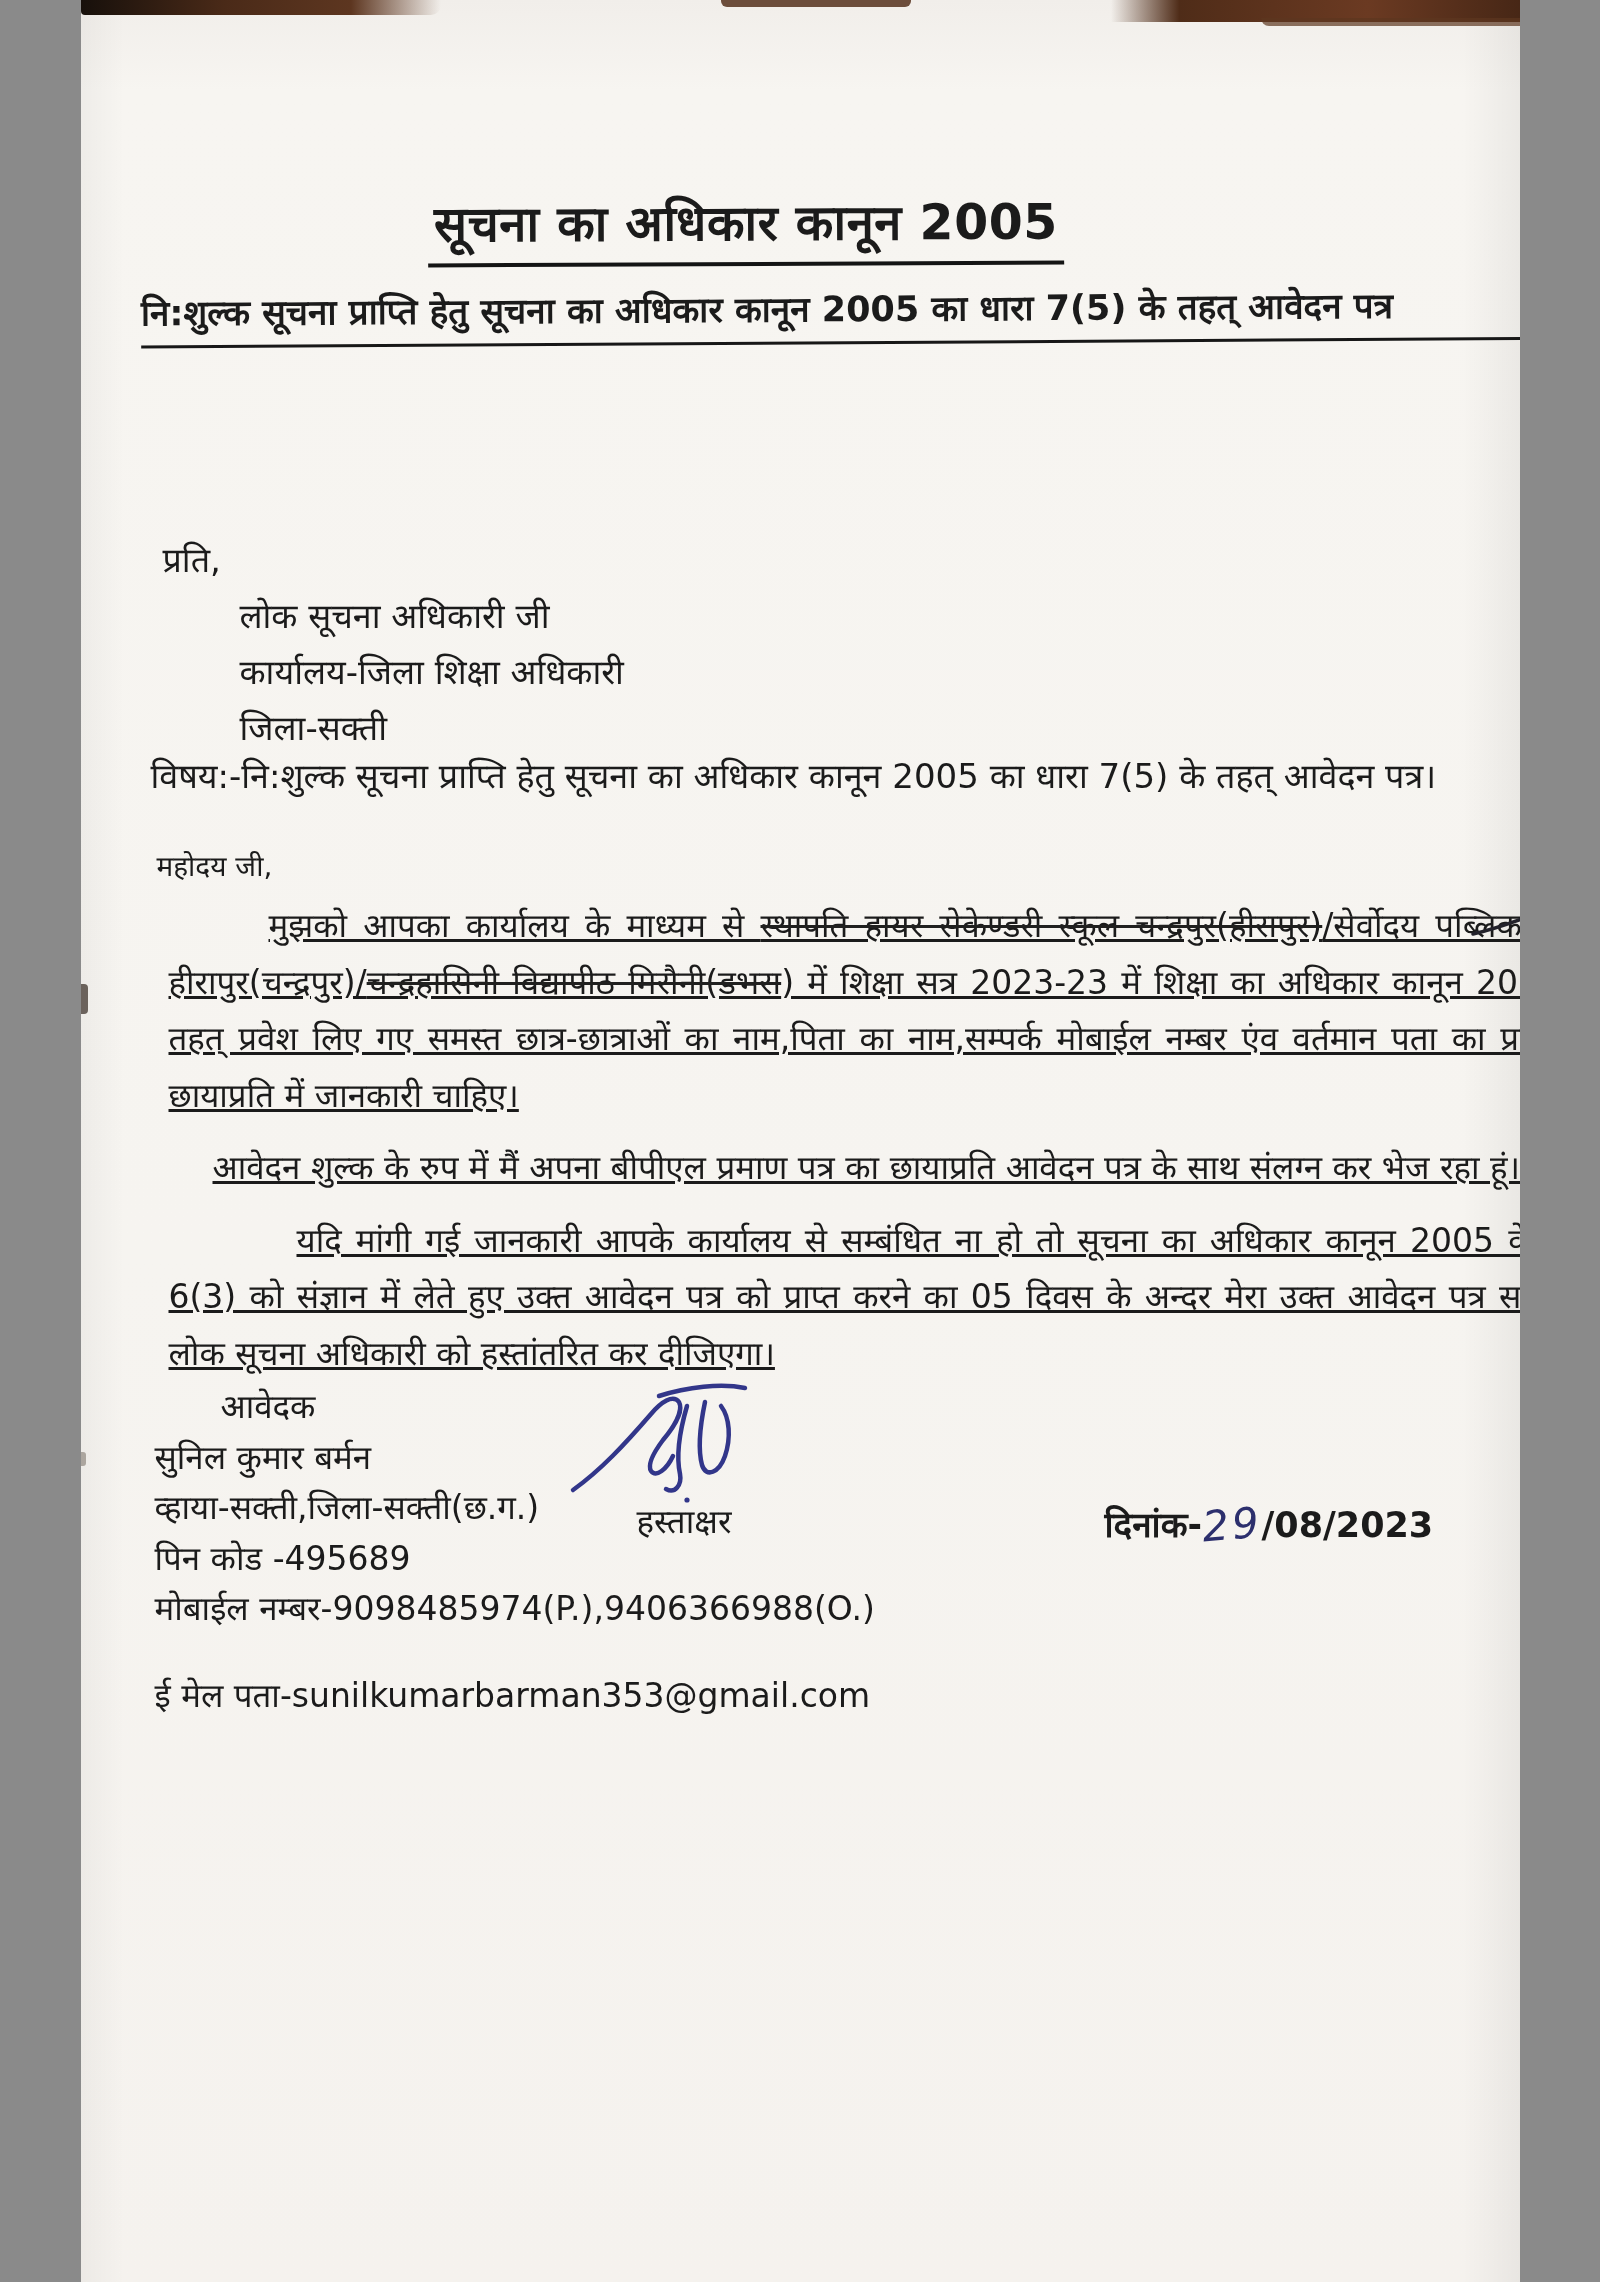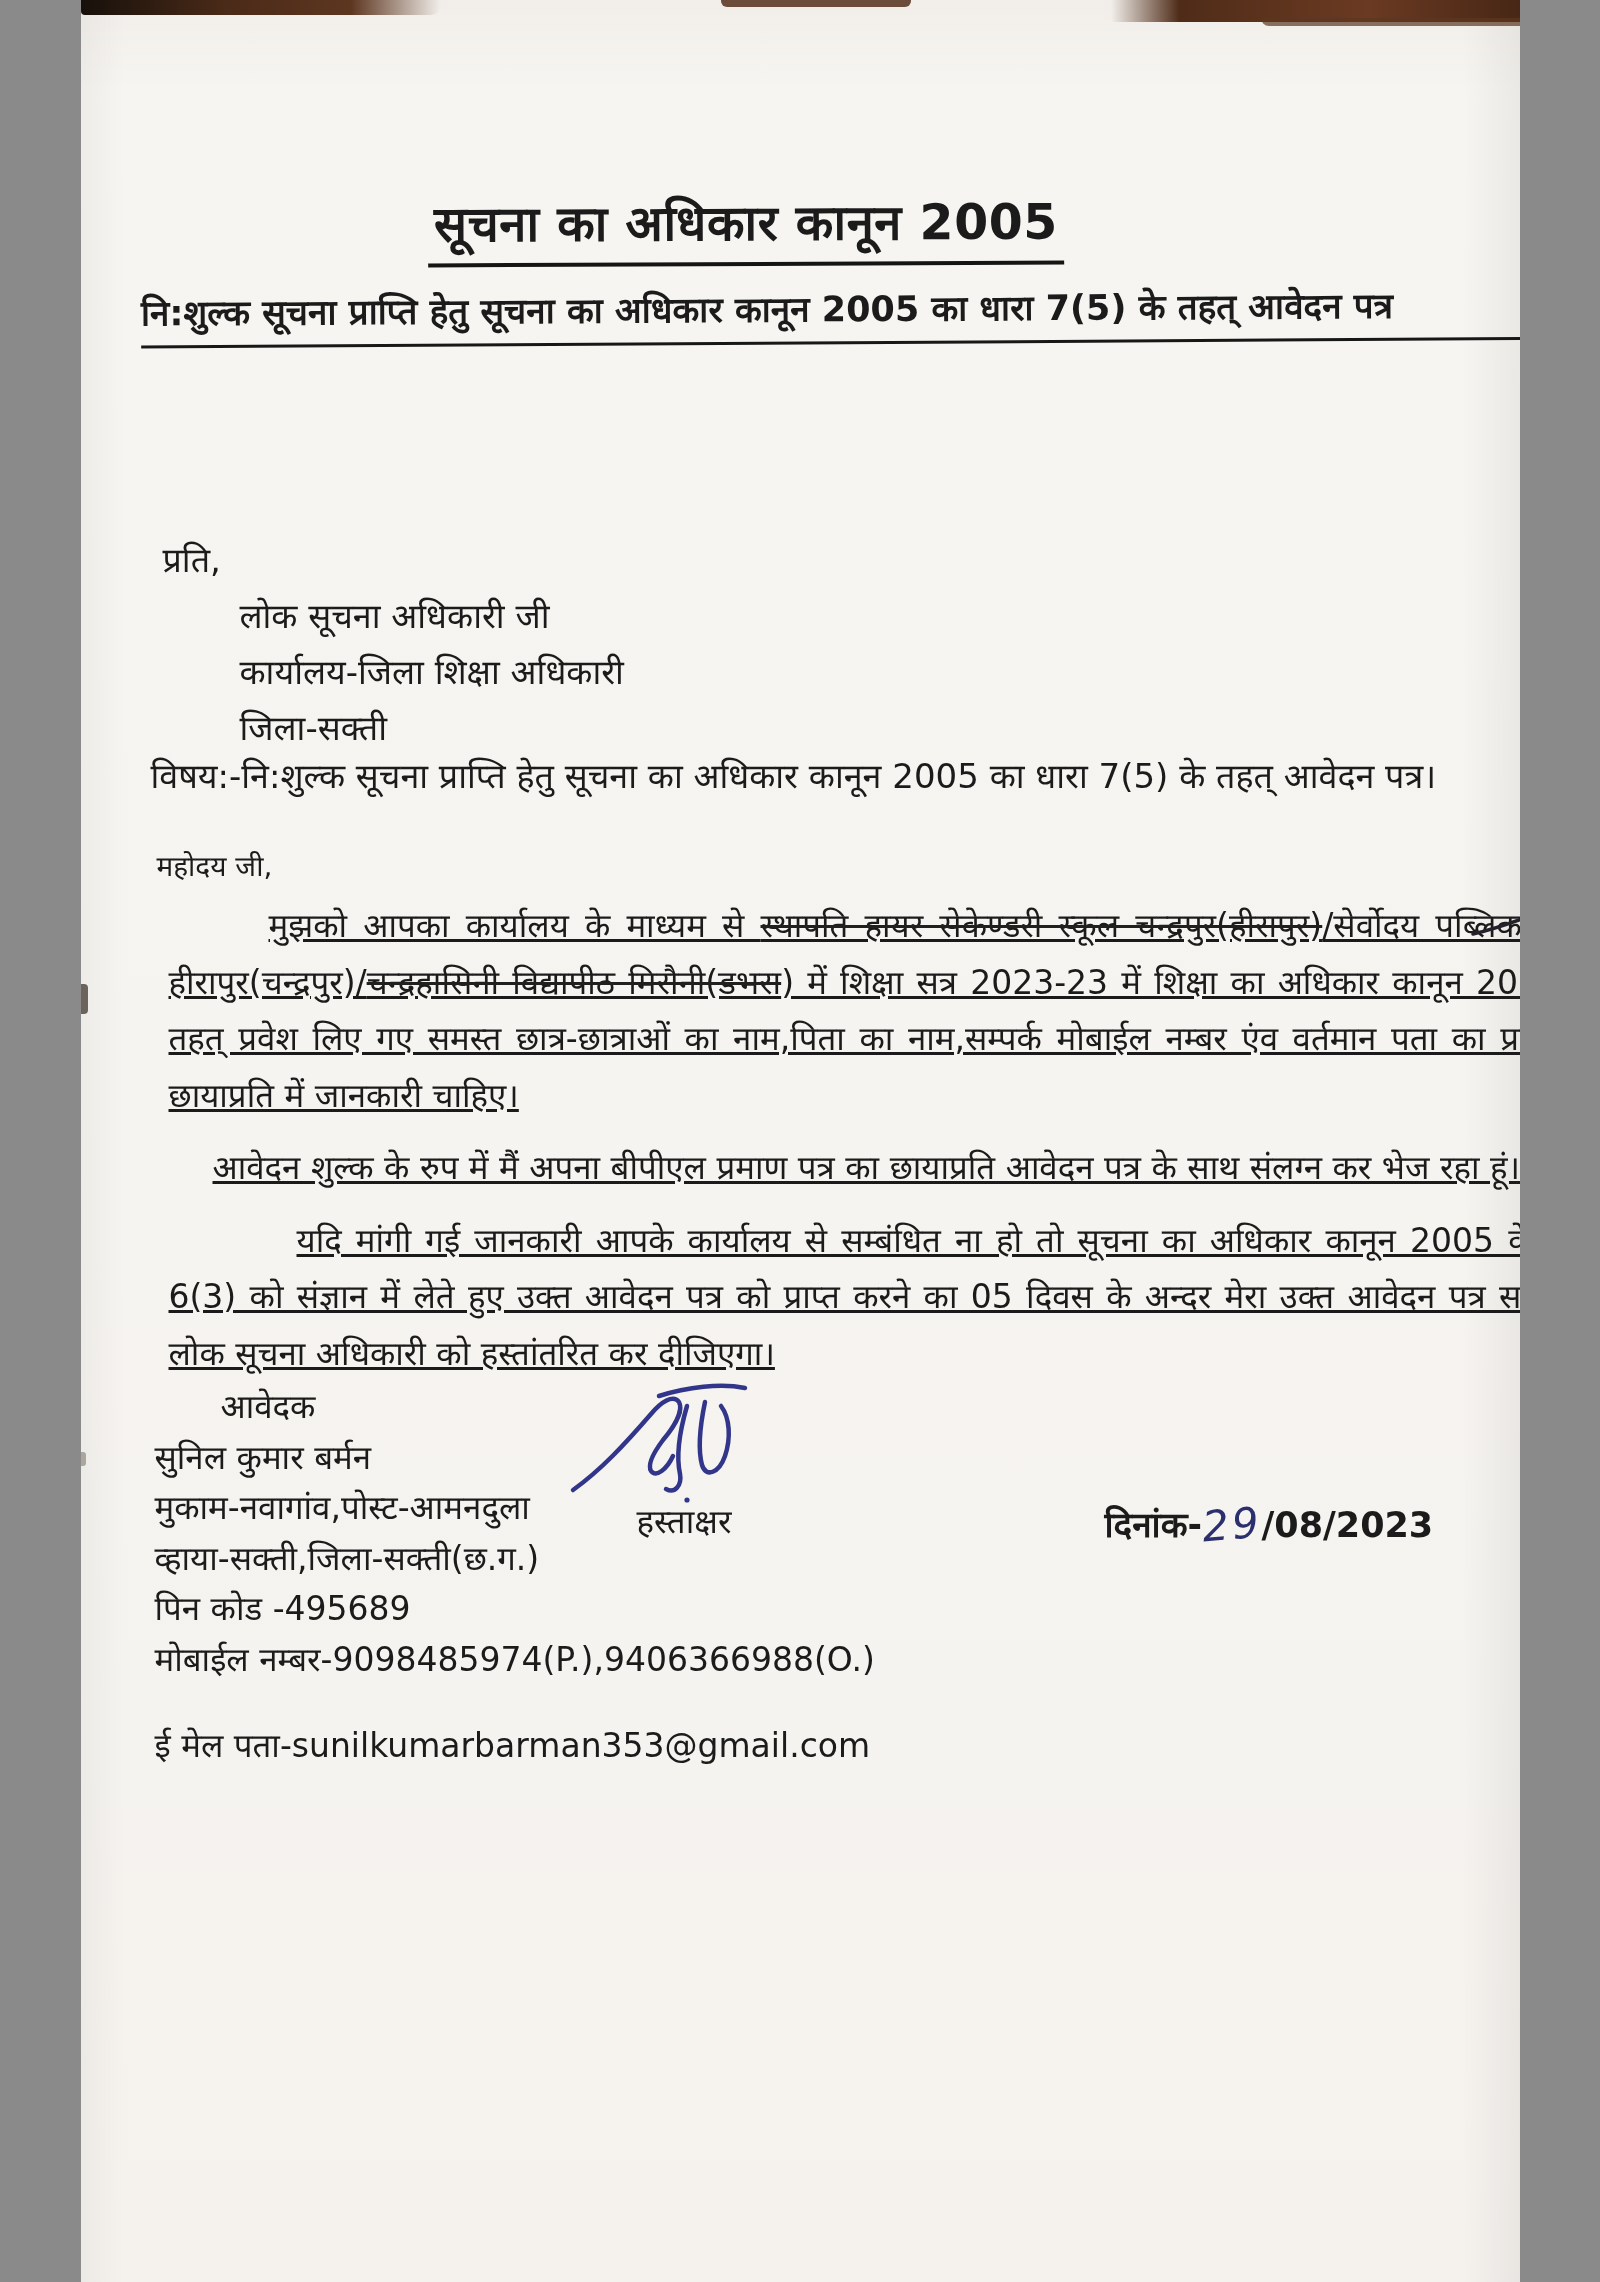--- a/index.html
+++ b/index.html
@@ -109,21 +109,20 @@
     <p class="p3">यदि मांगी गई जानकारी आपके कार्यालय से सम्बंधित ना हो तो सूचना का अधिकार कानून 2005 के धारा 6(3) को संज्ञान में लेते हुए उक्त आवेदन पत्र को प्राप्त करने का 05 दिवस के अन्दर मेरा उक्त आवेदन पत्र सम्बंधित लोक सूचना अधिकारी को हस्तांतरित कर दीजिएगा।</p>
   </div>
 
   <svg class="pen-stroke" viewBox="0 0 190 78">
     <path d="M4 72 C 48 62, 100 38, 182 4" stroke="#23222b" stroke-width="3.5" fill="none" stroke-linecap="round"></path>
   </svg>
 
   <div class="sig-block">
     <div class="indent">आवेदक</div>
     <div>सुनिल कुमार बर्मन</div>
-    <div>मुकाम-नवागांव,पोस्ट-आमनदुला</div>
     <div>व्हाया-सक्ती,जिला-सक्ती(छ.ग.)</div>
     <div>पिन कोड -495689</div>
     <div>मोबाईल नम्बर-9098485974(P.),9406366988(O.)</div>
     <div class="email-line">ई मेल पता-sunilkumarbarman353@gmail.com</div>
   </div>
 
   <svg class="signature-svg" viewBox="0 0 220 140">
     <g stroke="#32368a" stroke-width="4.5" fill="none" stroke-linecap="round" stroke-linejoin="round">
       <path d="M6 122 C 34 102, 58 76, 84 46 C 94 34, 106 26, 112 34 C 117 43, 106 60, 96 72 C 87 84, 80 96, 84 103 C 89 110, 100 101, 106 88"></path>
       <path d="M120 38 C 113 62, 109 88, 113 106 C 115 117, 108 126, 99 121"></path>

